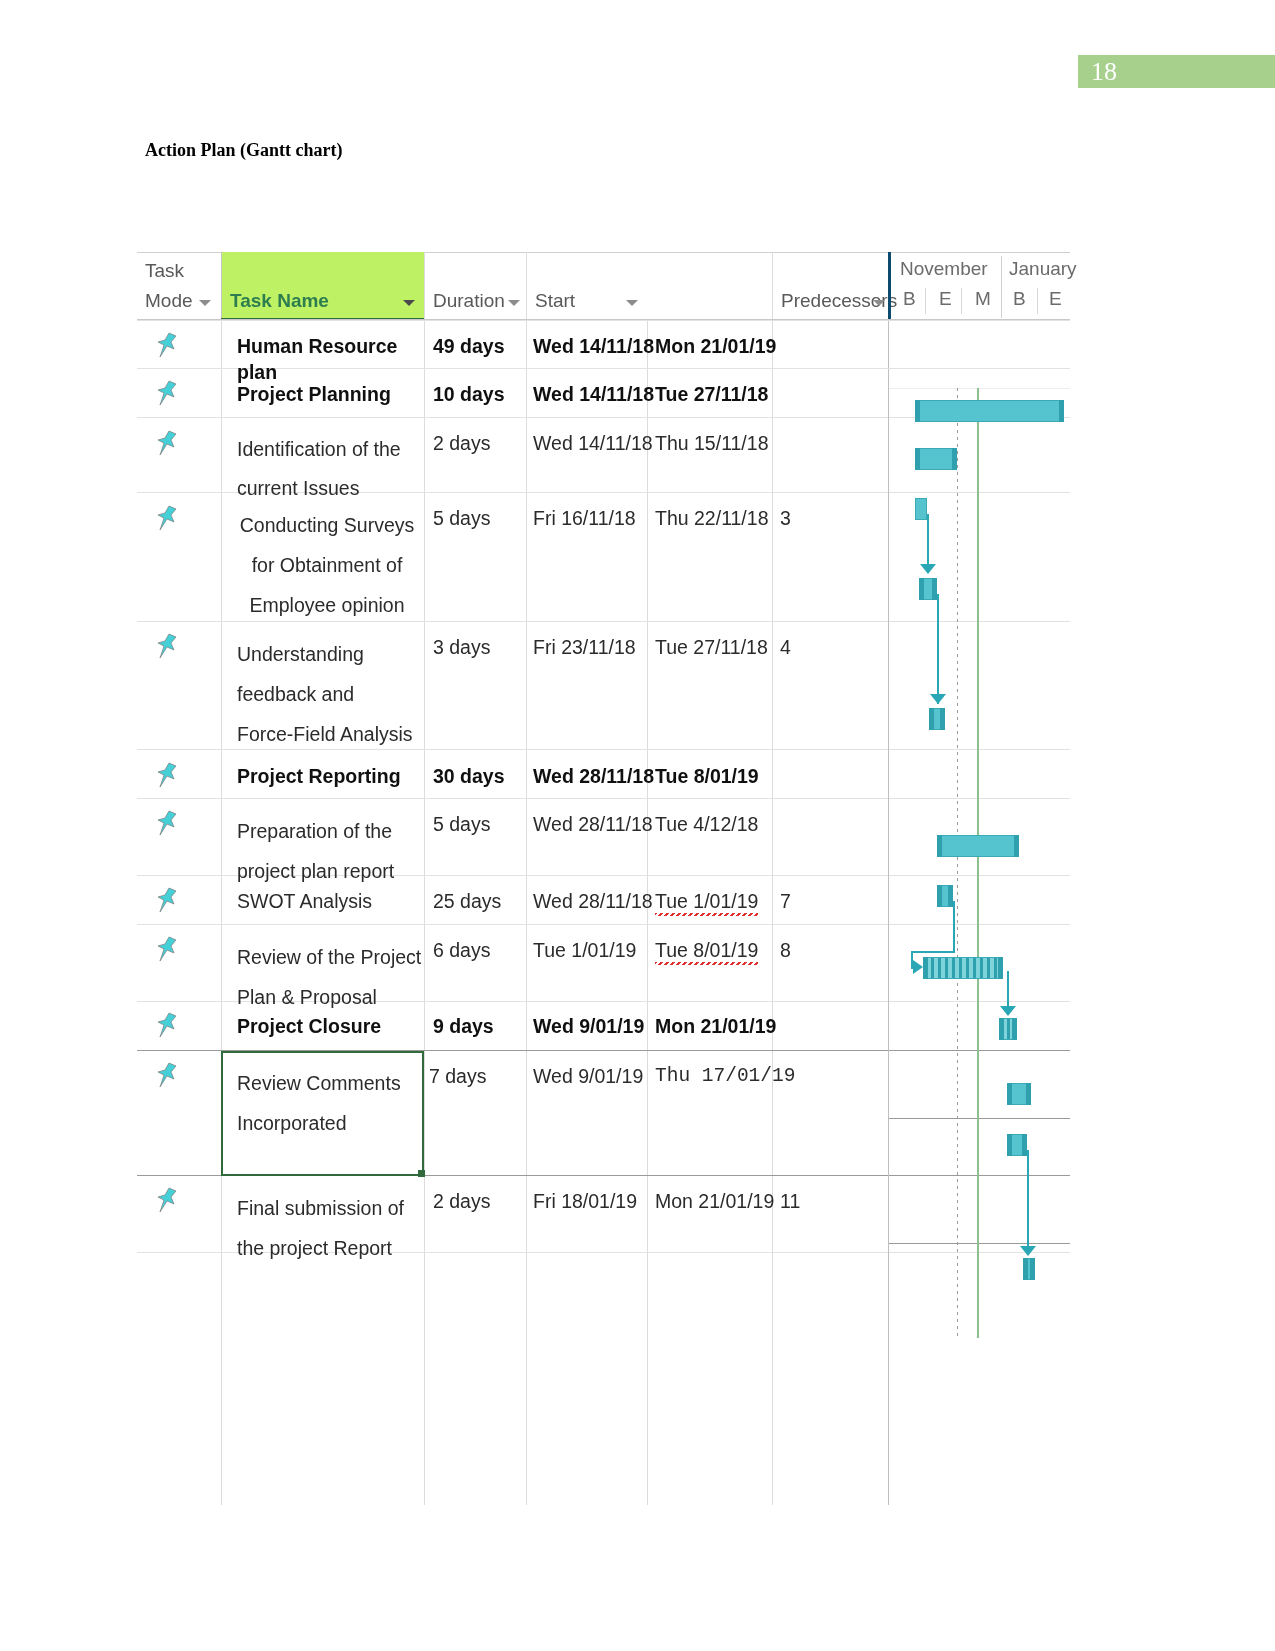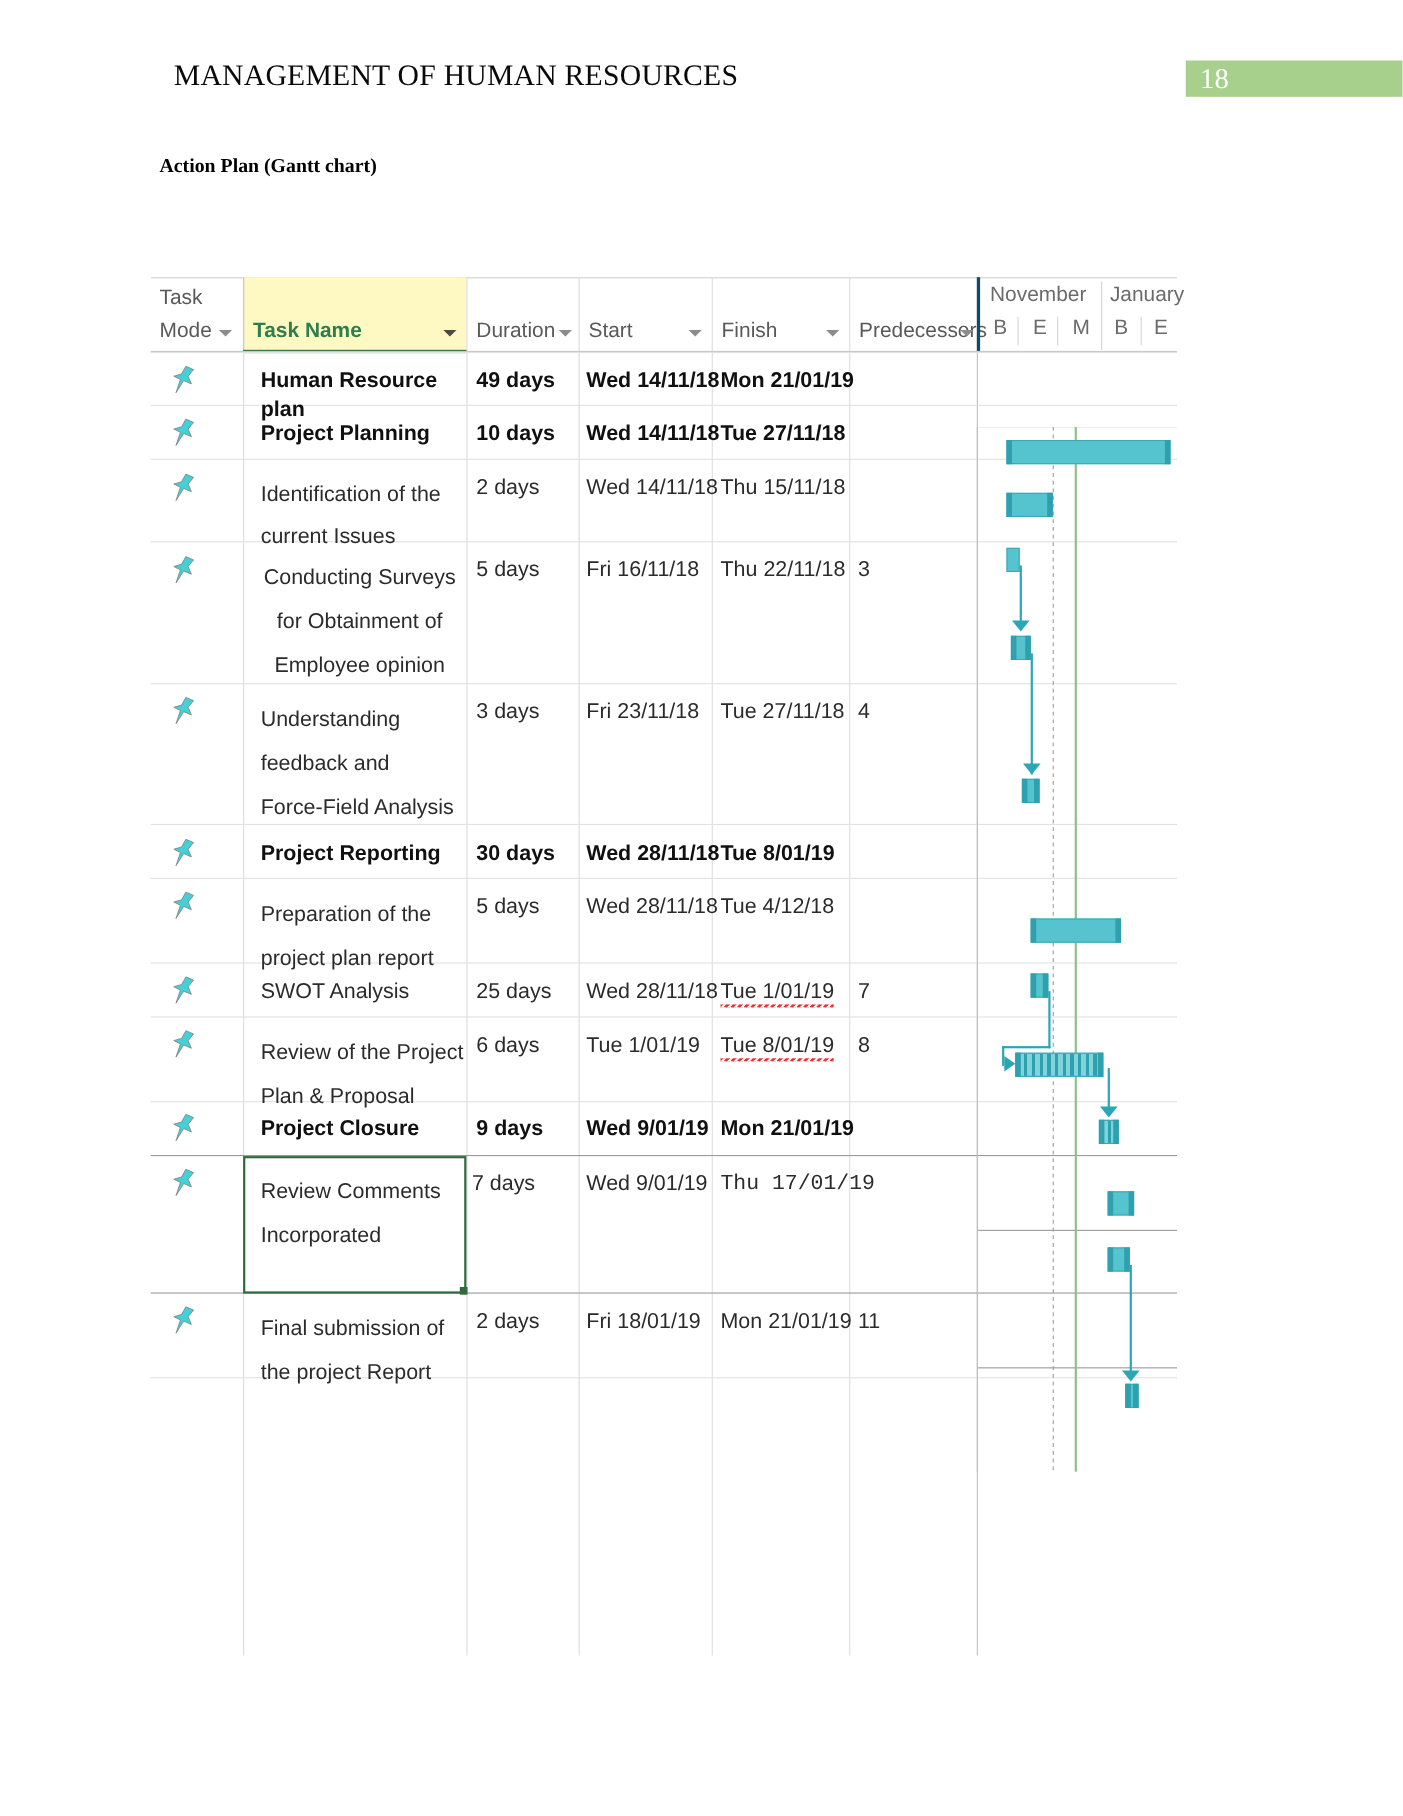--- a/index.html
+++ b/index.html
@@ -62,21 +62,21 @@
   }
   .hcell .ht.l1{top:8px;}
   .hcell .ht.l2{top:38px;}
   .hcell .ht.single{top:38px;}
   .hcell .caret{
     position:absolute;top:48px;
     width:0;height:0;border-left:6px solid transparent;border-right:6px solid transparent;
     border-top:6px solid #8c8c8c;
   }
 
-  .hcell.sel{background:#fef9c3;border-left:1px solid #c4c4c4;}
+  .hcell.sel{background:#bef264;border-left:1px solid #c4c4c4;}
   .hcell.sel .ht{color:#2e7d4f;font-weight:bold;}
   .hcell.sel .caret{border-top-color:#4a4a4a;}
   .sel-underline{position:absolute;left:84px;top:66px;width:203px;height:3px;background:#2f6b3c;}
 
   
   .tl-head{position:absolute;left:751px;top:0;width:182px;height:68px;border-left:3px solid #0c4a6e;box-sizing:border-box;}
   .tl-month{position:absolute;top:6px;font-size:19px;color:#6b6b6b;white-space:nowrap;}
   .tl-tick{position:absolute;top:36px;font-size:19px;color:#6b6b6b;}
   .tl-sep{position:absolute;top:36px;width:1px;height:26px;background:#d8d8d8;}
   .tl-msep{position:absolute;top:4px;width:1px;height:62px;background:#d0d0d0;}
@@ -116,21 +116,20 @@
     background-image:repeating-linear-gradient(90deg,#2fa0ad 0 3px,#7fd4dc 3px 7px);
   }
   .link{position:absolute;background:#2aa7b5;}
   .arrow-down{position:absolute;width:0;height:0;border-left:8px solid transparent;border-right:8px solid transparent;border-top:10px solid #2aa7b5;}
   .arrow-right{position:absolute;width:0;height:0;border-top:7px solid transparent;border-bottom:7px solid transparent;border-left:10px solid #2aa7b5;}
 </style>
 </head>
 <body>
 
 <div class="doc-header">
-  <div class="doc-header-title">MANAGEMENT OF HUMAN RESOURCES</div>
   <div class="page-badge">
     <span>18</span>
   </div>
 </div>
 
 <div class="section-title">Action Plan (Gantt chart)</div>
 
 <div class="gantt">
 
   <div class="g-head">
@@ -150,24 +149,20 @@
     <div class="hcell" style="left:287px;width:102px;">
       <div class="ht single">Duration</div>
       <div class="caret" style="left:83px;"></div>
     </div>
 
     <div class="hcell" style="left:389px;width:121px;">
       <div class="ht single">Start</div>
       <div class="caret" style="left:99px;"></div>
     </div>
 
-    <div class="hcell" style="left:510px;width:125px;">
-      <div class="ht single">Finish</div>
-      <div class="caret" style="left:103px;"></div>
-    </div>
 
     <div class="hcell" style="left:635px;width:116px;">
       <div class="ht single">Predecessors</div>
       <div class="caret" style="left:100px;"></div>
     </div>
 
     <div class="sel-underline"></div>
 
     <div class="tl-head">
       <div class="tl-month" style="left:9px;">November</div>

